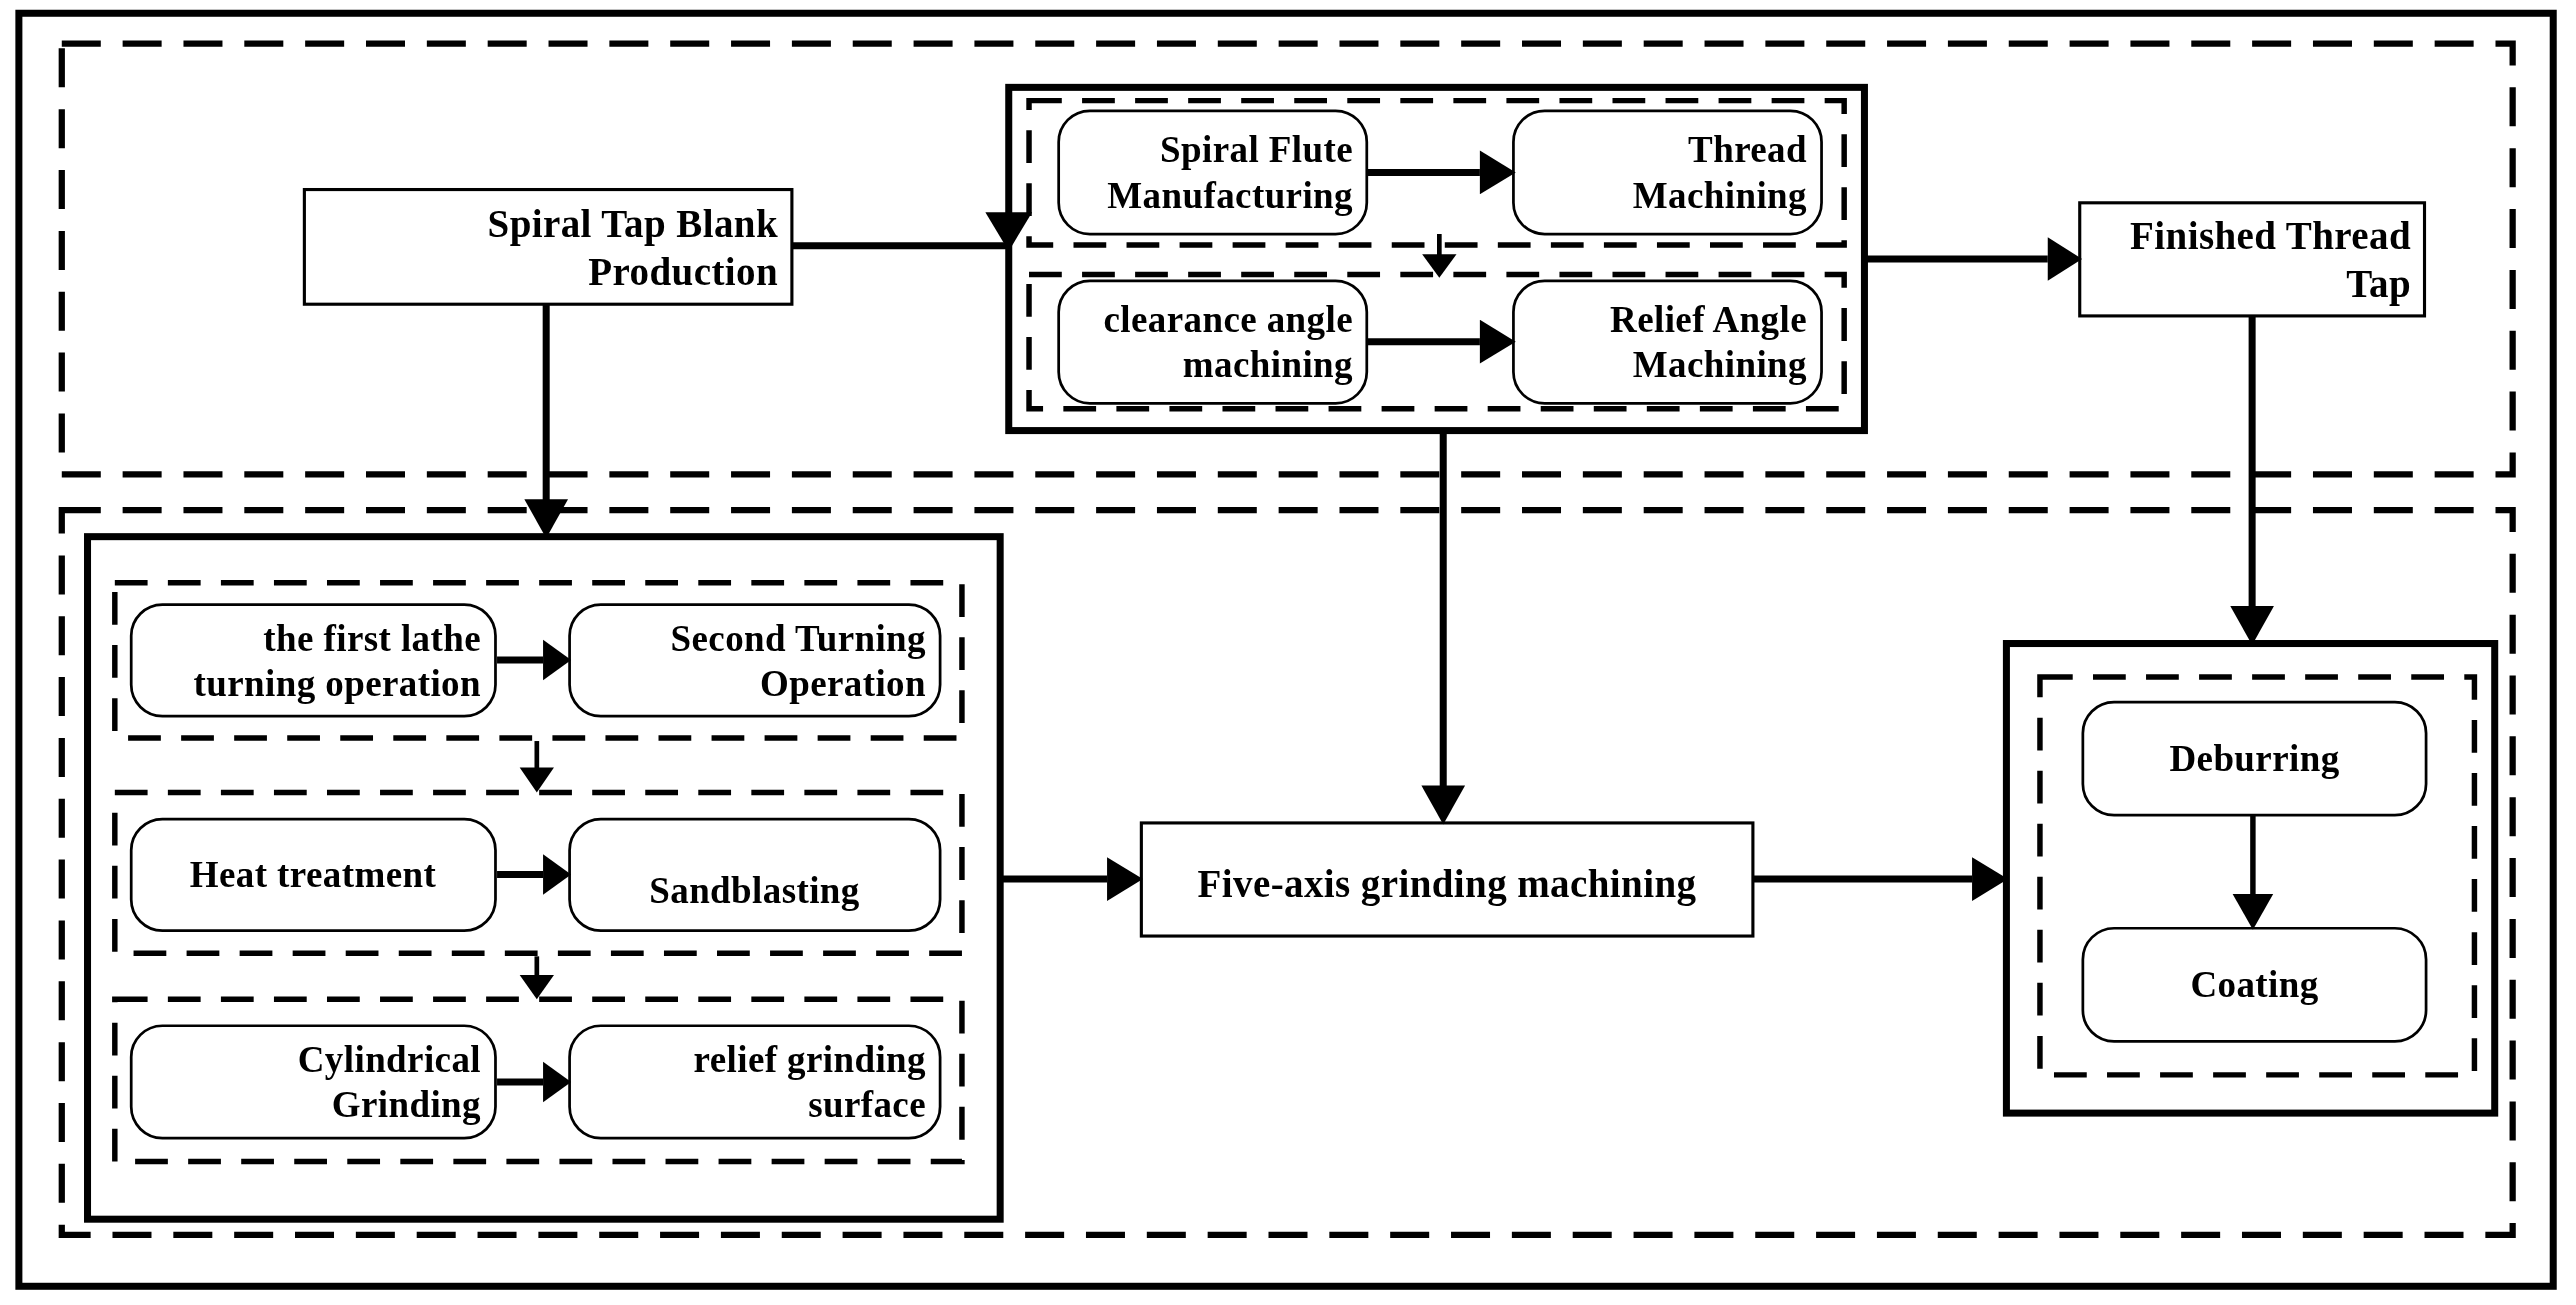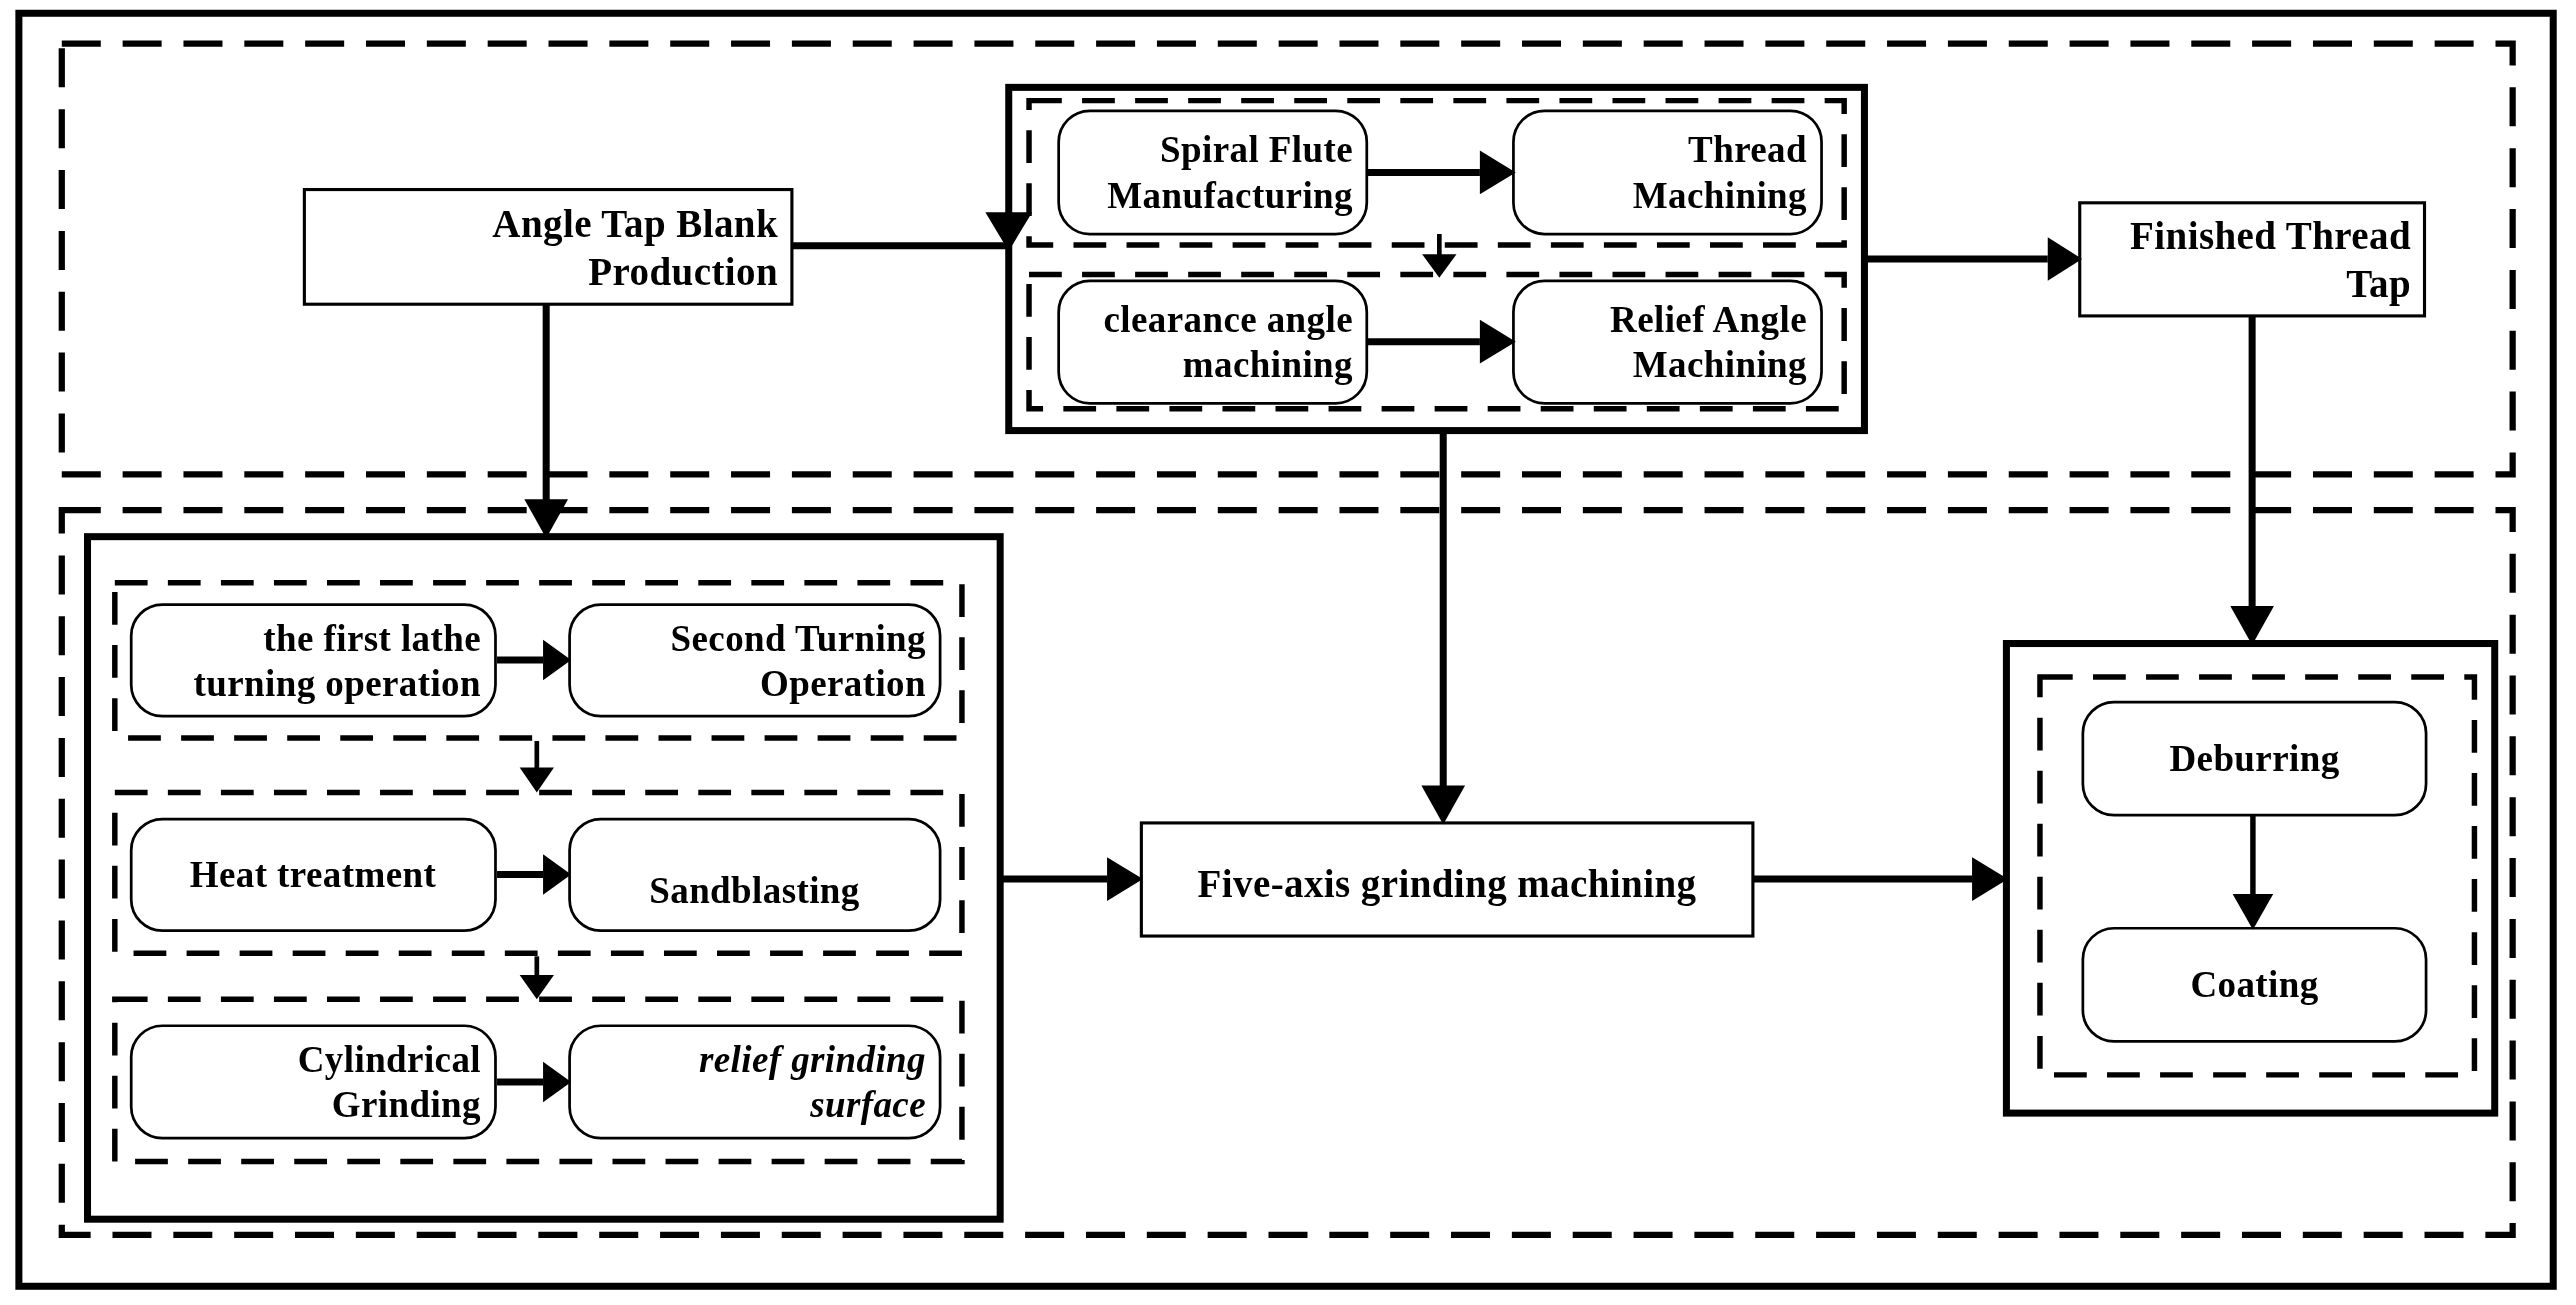--- a/index.html
+++ b/index.html
@@ -127,21 +127,21 @@
         <line x1="2247" y1="1127" x2="2528" y2="1127" stroke-width="9"></line>
         <polygon points="2528,1099 2528,1155 2574,1127" fill="#000000" stroke="none"></polygon>
       </g>
       <g>
         <line x1="2888" y1="1045" x2="2888" y2="1150" stroke-width="7"></line>
         <polygon points="2862,1146 2914,1146 2888,1192" fill="#000000" stroke="none"></polygon>
       </g>
     </g>
   </svg>
 
-  <div class="label fs-main" style="left:304px;top:190px;width:488px;height:115px;">Angle Tap Blank Production</div>
+  <div class="label fs-main" style="left:304px;top:190px;width:488px;height:115px;">Spiral Tap Blank Production</div>
 
   <div class="label fs-node" style="left:1059px;top:111px;width:308px;height:123px;">Spiral Flute Manufacturing</div>
 
   <div class="label fs-node" style="left:1513px;top:111px;width:308px;height:123px;padding-left:40px;">Thread Machining</div>
 
   <div class="label fs-node" style="left:1059px;top:281px;width:308px;height:122px;padding-left:11px;">clearance angle machining</div>
 
   <div class="label fs-node" style="left:1513px;top:281px;width:308px;height:122px;">Relief Angle Machining</div>
 
   <div class="label fs-main" style="left:2080px;top:203px;width:345px;height:113px;">Finished Thread Tap</div>
@@ -149,21 +149,21 @@
   <div class="label fs-node" style="left:131px;top:605px;width:364px;height:112px;">the first lathe turning operation</div>
 
   <div class="label fs-node" style="left:569px;top:605px;width:371px;height:112px;padding-left:39px;">Second Turning Operation</div>
 
   <div class="label fs-node" style="left:131px;top:819px;width:364px;height:112px;">Heat treatment</div>
 
   <div class="label fs-node" style="left:569px;top:819px;width:371px;height:144px;">Sandblasting</div>
 
   <div class="label fs-node" style="left:131px;top:1026px;width:364px;height:112px;">Cylindrical Grinding</div>
 
-  <div class="label fs-node" style="left:569px;top:1026px;width:371px;height:112px;font-style:italic;">relief grinding surface</div>
+  <div class="label fs-node" style="left:569px;top:1026px;width:371px;height:112px;">relief grinding surface</div>
 
   <div class="label fs-main" style="left:1141px;top:823px;width:612px;height:122px;">Five-axis grinding machining</div>
 
   <div class="label fs-node" style="left:2083px;top:702px;width:343px;height:113px;">Deburring</div>
 
   <div class="label fs-node" style="left:2083px;top:928px;width:343px;height:113px;">Coating</div>
 
 </div>
 
 

